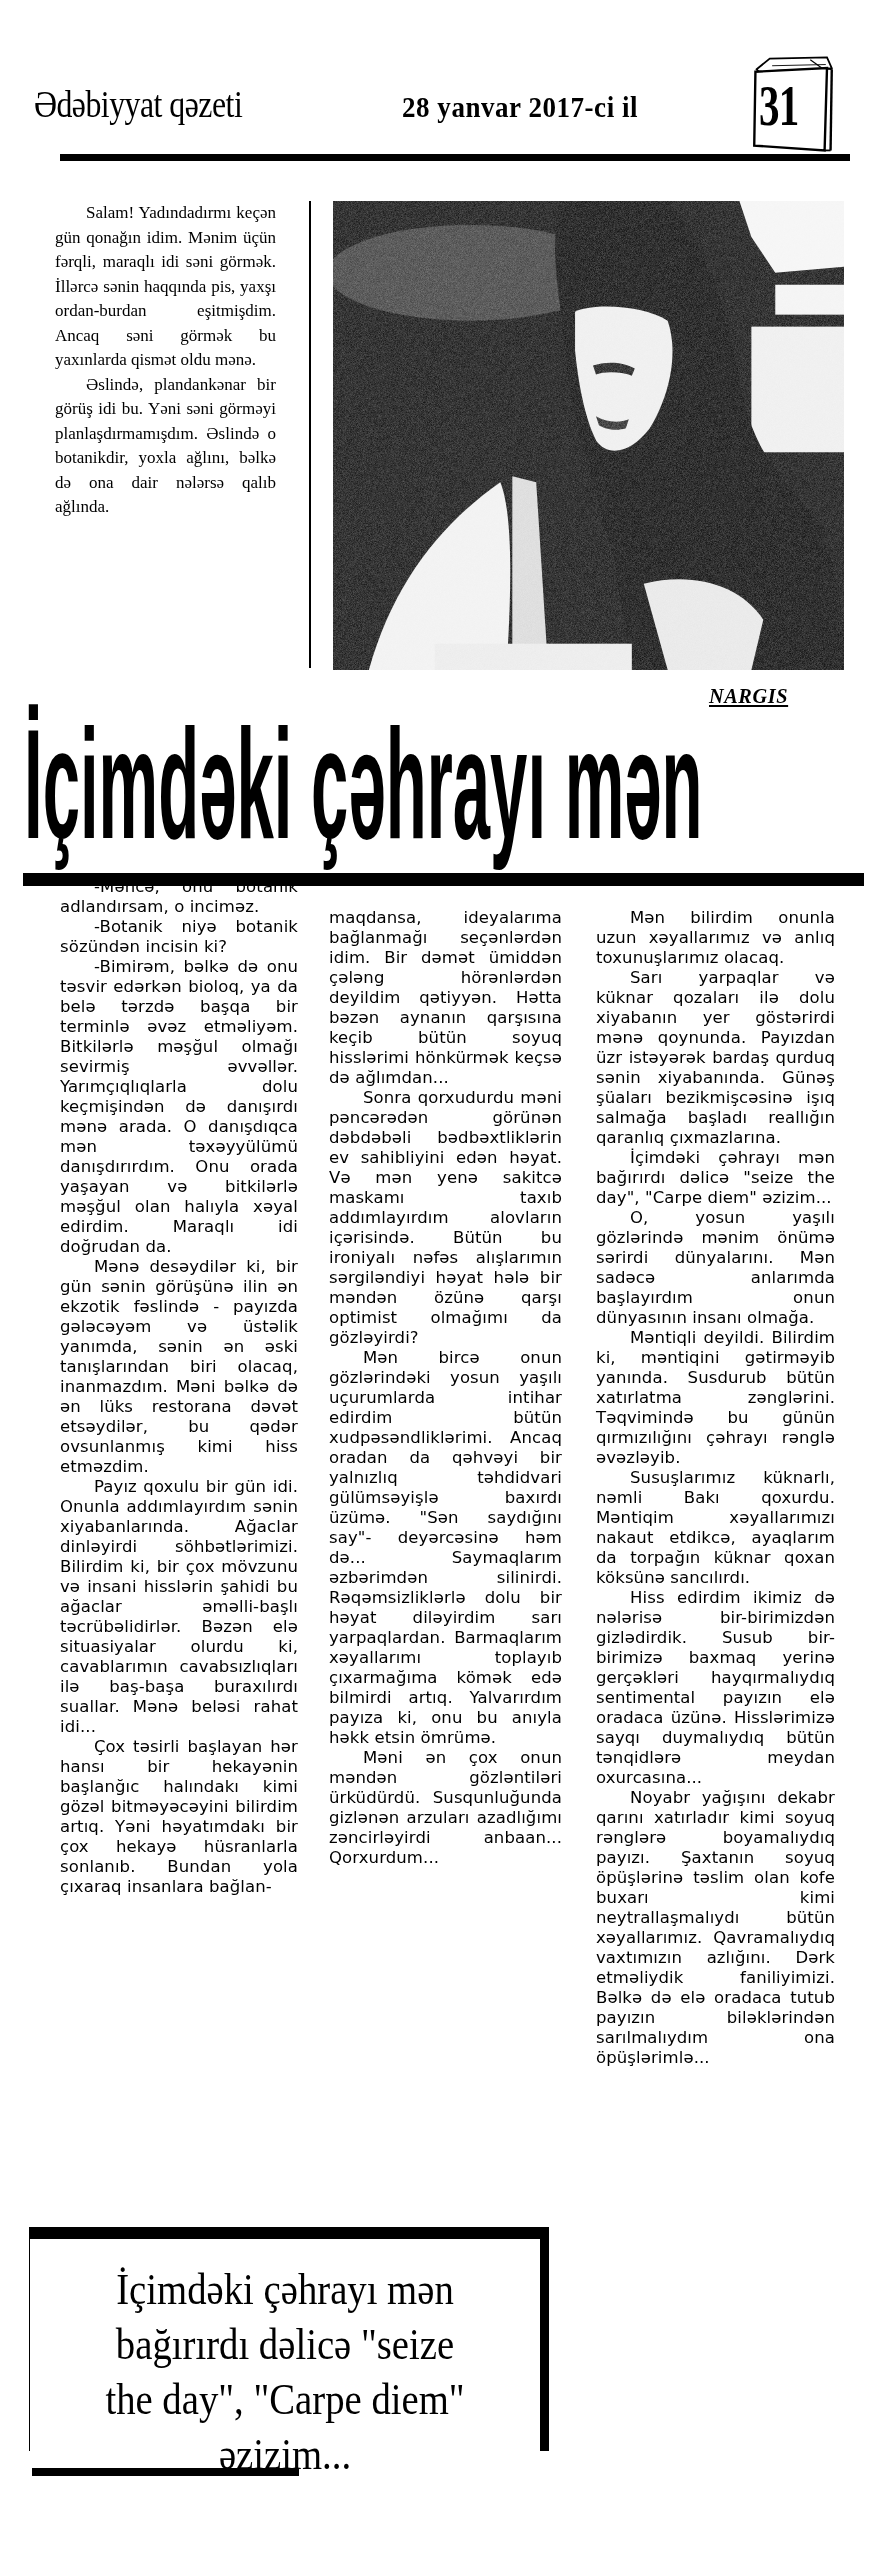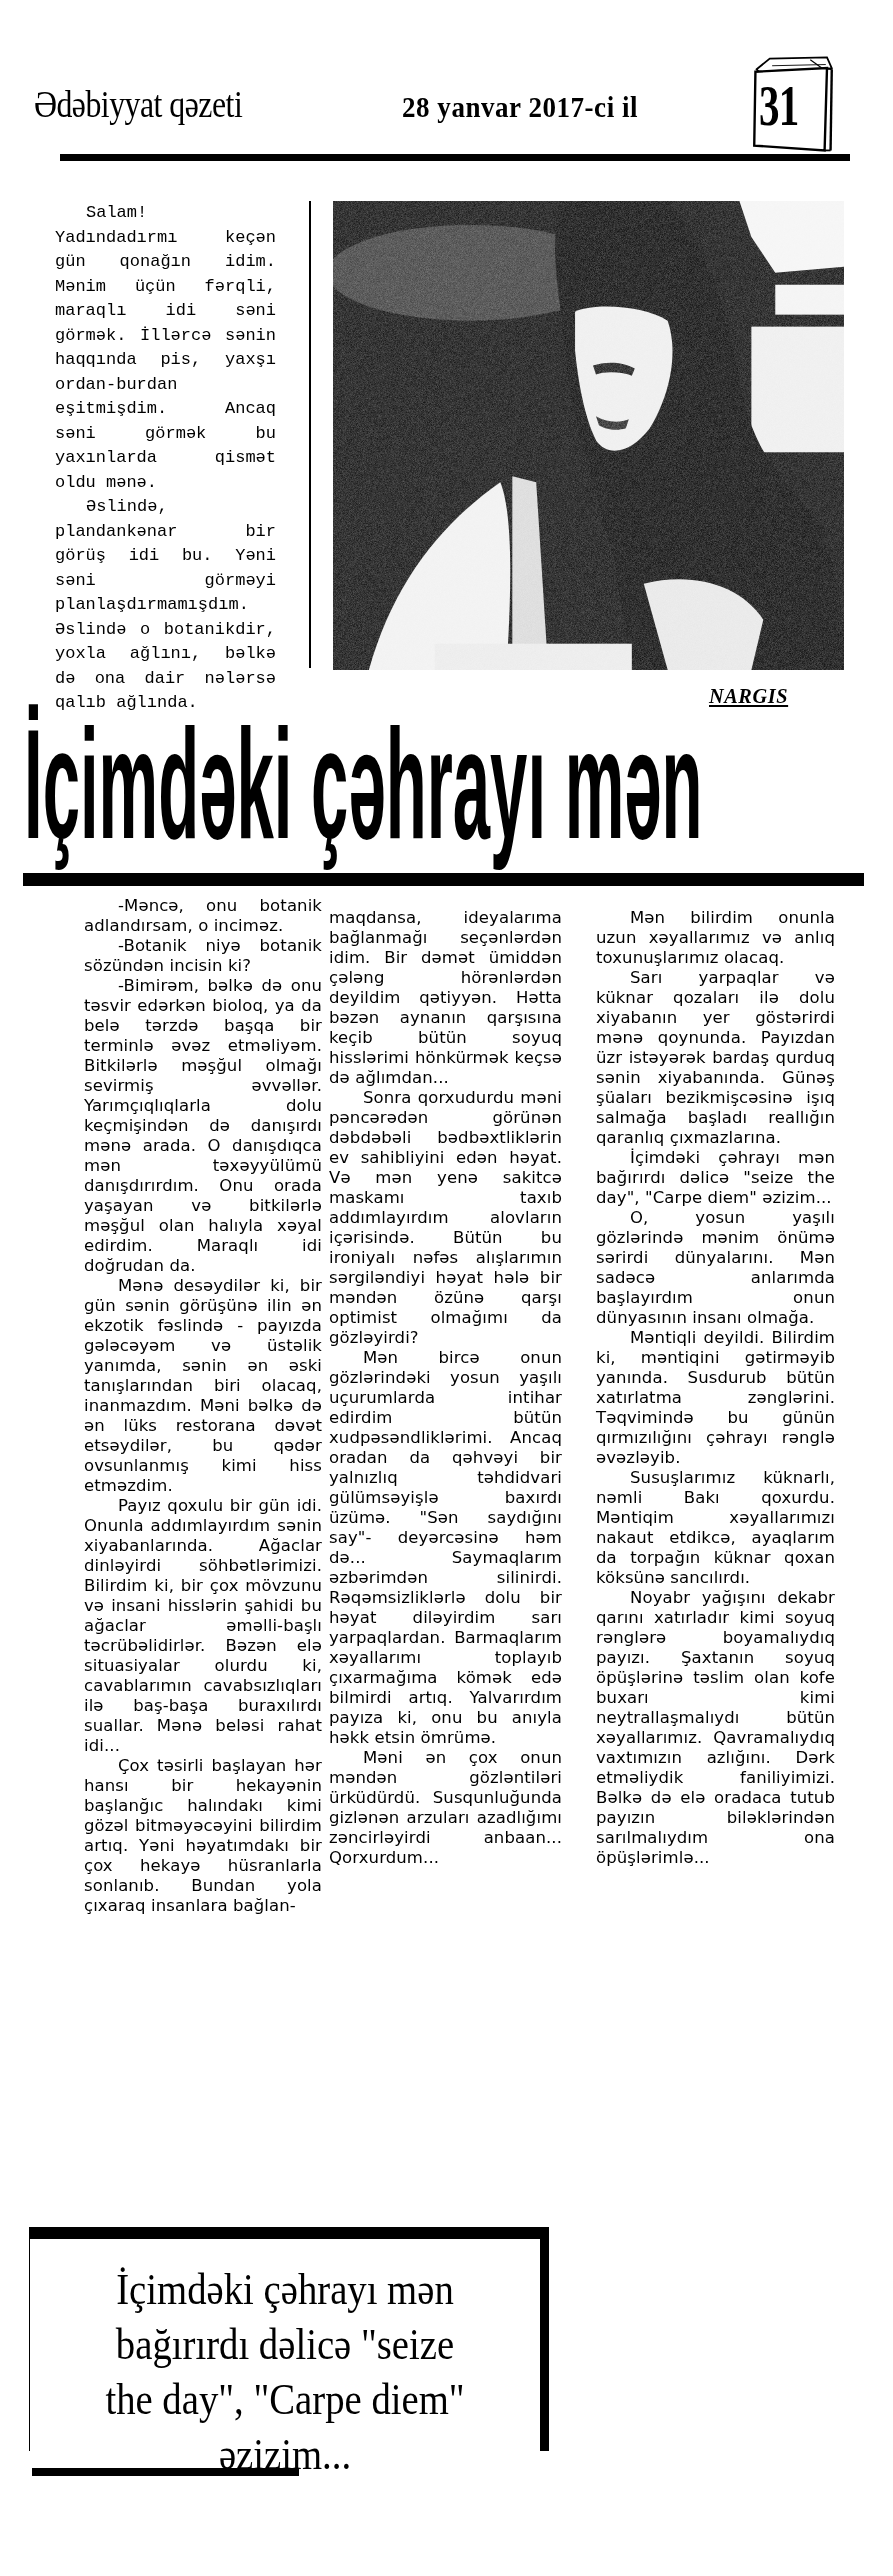--- a/index.html
+++ b/index.html
@@ -7,37 +7,37 @@
 
   
   .mast-title { position: absolute; left: 34px; top: 83px; font-family: "Liberation Serif", serif; font-size: 37px; font-weight: normal; transform: scaleX(0.86); transform-origin: left top; letter-spacing: -0.6px; }
   .mast-date { position: absolute; left: 402px; top: 90px; font-family: "Liberation Serif", serif; font-size: 30px; font-weight: bold; letter-spacing: 0.6px; transform: scaleX(0.9); transform-origin: left top; }
   .mast-page { position: absolute; left: 748px; top: 55px; width: 90px; height: 99px; }
   .mast-page .book { position: absolute; left: 0; top: 0; width: 90px; height: 99px; }
   .mast-page .num { position: absolute; left: 10.8px; top: 18px; font-family: "Liberation Serif", serif; font-size: 57px; font-weight: bold; transform: scaleX(0.72); transform-origin: left top; letter-spacing: -1.2px; }
   .mast-rule { position: absolute; left: 60px; top: 154px; width: 790px; height: 7.2px; background: #000; }
 
   
-  .intro { position: absolute; left: 55px; top: 201px; width: 221px; font-family: Liberation Mono, monospace; font-size: 17px; line-height: 24.5px; text-align: justify; hyphens: manual; }
+  .intro { position: absolute; left: 55px; top: 201px; width: 221px; font-family: Liberation Serif, serif; font-size: 17px; line-height: 24.5px; text-align: justify; hyphens: manual; }
   .intro p { margin: 0; text-indent: 31px; }
   .intro-border { position: absolute; left: 309px; top: 201px; width: 1.8px; height: 467px; background: #000; }
 
   
   .photo { position: absolute; left: 333px; top: 201px; width: 511px; height: 469px; overflow: hidden; background: #0a0a0a; }
   .photo svg { width: 100%; height: 100%; display: block; }
   .byline { position: absolute; left: 709px; top: 685px; font-family: "Liberation Serif", serif; font-size: 20.3px; font-style: italic; font-weight: bold; text-decoration: underline; letter-spacing: 0.6px; text-align: right; }
 
   
   .headline { position: absolute; left: 24px; top: 706px; width: 849px; font-family: "Liberation Sans", sans-serif; font-weight: bold; font-size: 156px; line-height: 156px; white-space: nowrap; transform: scaleX(0.43); transform-origin: left top; letter-spacing: 0px; }
   .head-rule { position: absolute; left: 23px; top: 873px; width: 841px; height: 13px; background: #000; }
 
   
   .col { position: absolute; font-family: "DejaVu Sans", sans-serif; font-size: 16.5px; line-height: 20px; text-align: justify; letter-spacing: 0.1px; }
   .col p { margin: 0; text-indent: 34px; }
-  .col1 { left: 60px; top: 896px; width: 238px; margin-left: 24px; }
+  .col1 { left: 60px; top: 877px; width: 238px; }
   .col2 { left: 329px; top: 908px; width: 233px; }
   .col3 { left: 596px; top: 908px; width: 239px; }
 
   
   .pull { position: absolute; left: 29px; top: 2227px; width: 510px; height: 212px; border-left: 1.8px solid #000; border-top: 12px solid #000; border-right: 9.6px solid #000; }
   .pull-text { position: absolute; left: 0; top: 23px; width: 510px; text-align: center; font-family: "Liberation Serif", serif; font-size: 44px; line-height: 55px; transform: scaleX(0.88); transform-origin: center top; }
   .pull-rule { position: absolute; left: 32px; top: 2468px; width: 267px; height: 8.4px; background: #000; }
 </style>
 </head>
 <body>
@@ -117,20 +117,21 @@
   <p>Məni ən çox onun məndən gözləntiləri ürküdürdü. Susqunluğunda gizlənən arzuları azadlığımı zəncirləyirdi anbaan... Qorxurdum...</p>
 </div>
 
 <div class="col col3">
   <p>Mən bilirdim onunla uzun xəyallarımız və anlıq toxunuşlarımız olacaq.</p>
   <p>Sarı yarpaqlar və küknar qozaları ilə dolu xiyabanın yer göstərirdi mənə qoynunda. Payızdan üzr istəyərək bardaş qurduq sənin xiyabanında. Günəş şüaları bezikmişcəsinə işıq salmağa başladı reallığın qaranlıq çıxmazlarına.</p>
   <p>İçimdəki çəhrayı mən bağırırdı dəlicə "seize the day", "Carpe diem" əzizim...</p>
   <p>O, yosun yaşılı gözlərində mənim önümə sərirdi dünyalarını. Mən sadəcə anlarımda başlayırdım onun dünyasının insanı olmağa.</p>
   <p>Məntiqli deyildi. Bilirdim ki, məntiqini gətirməyib yanında. Susdurub bütün xatırlatma zənglərini. Təqvimində bu günün qırmızılığını çəhrayı rənglə əvəzləyib.</p>
   <p>Susuşlarımız küknarlı, nəmli Bakı qoxurdu. Məntiqim xəyallarımızı nakaut etdikcə, ayaqlarım da torpağın küknar qoxan köksünə sancılırdı.</p>
+  <p>Hiss edirdim ikimiz də nələrisə bir-birimizdən gizlədirdik. Susub bir-birimizə baxmaq yerinə gerçəkləri hayqırmalıydıq sentimental payızın elə oradaca üzünə. Hisslərimizə sayqı duymalıydıq bütün tənqidlərə meydan oxurcasına...</p>
   <p>Noyabr yağışını dekabr qarını xatırladır kimi soyuq rənglərə boyamalıydıq payızı. Şaxtanın soyuq öpüşlərinə təslim olan kofe buxarı kimi neytrallaşmalıydı bütün xəyallarımız. Qavramalıydıq vaxtımızın azlığını. Dərk etməliydik faniliyimizi. Bəlkə də elə oradaca tutub payızın biləklərindən sarılmalıydım ona öpüşlərimlə...</p>
 </div>
 
 <div class="pull">
   <div class="pull-text">
     <div>İçimdəki çəhrayı mən</div>
     <div>bağırırdı dəlicə "seize</div>
     <div>the day", "Carpe diem"</div>
     <div>əzizim...</div>
   </div>

